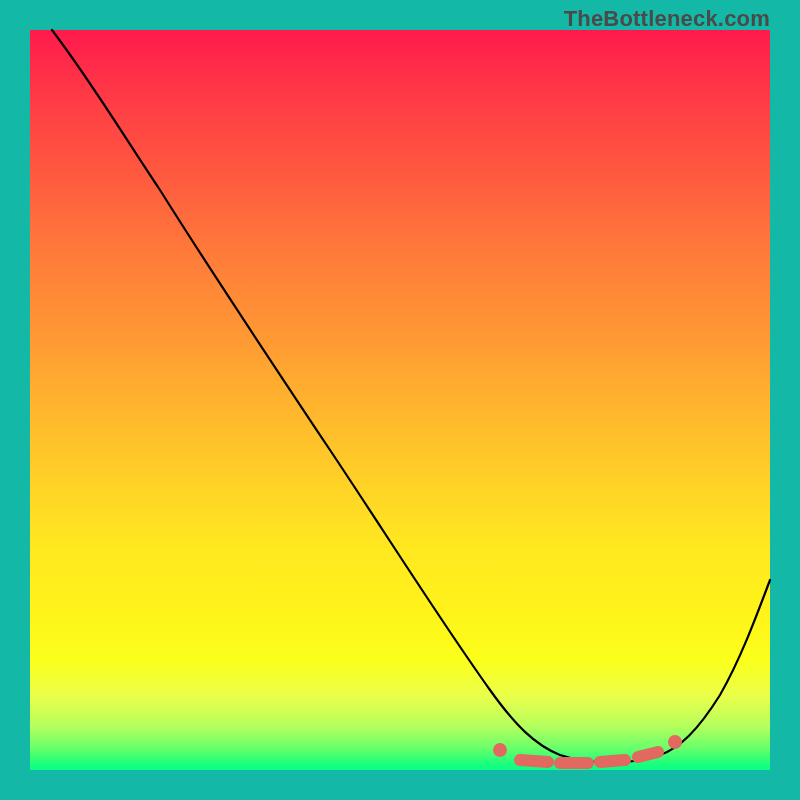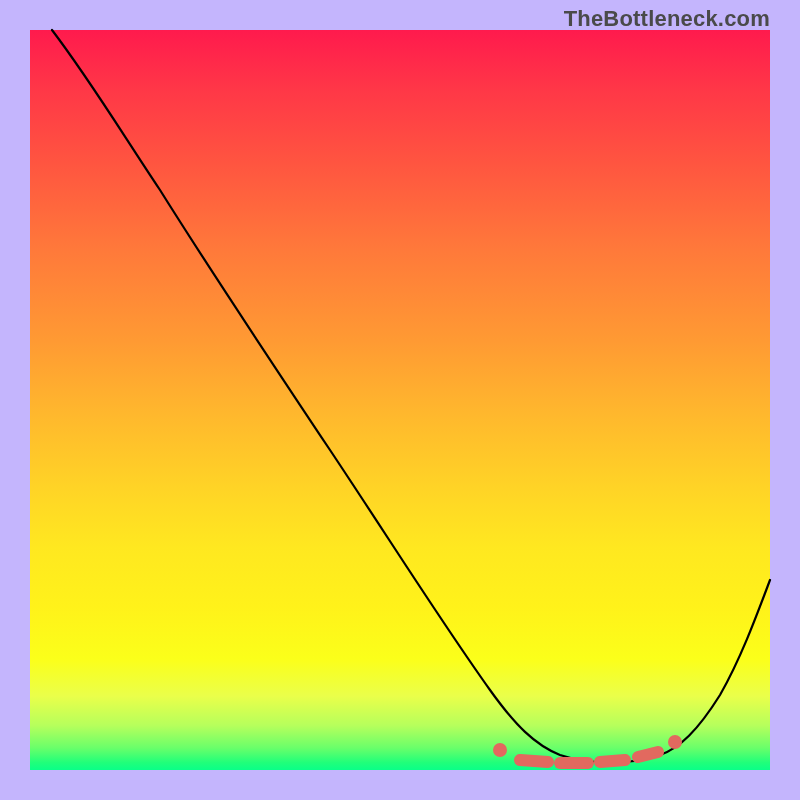--- a/index.html
+++ b/index.html
@@ -1,21 +1,21 @@
 <!DOCTYPE html>
 <html><head>
 <meta charset="utf-8">
 <style>
   * { margin: 0; padding: 0; box-sizing: border-box; }
   html, body { width: 800px; height: 800px; overflow: hidden; background: #000; }
   .frame {
     position: relative;
     width: 800px;
     height: 800px;
-    background: #c4b5fd;
+    background: #14b8a6;
   }
   .plot-area {
     position: absolute;
     left: 30px;
     top: 30px;
     width: 740px;
     height: 740px;
     background: linear-gradient(to bottom,
       #ff1a4d 0%,
       #ff3747 8%,

